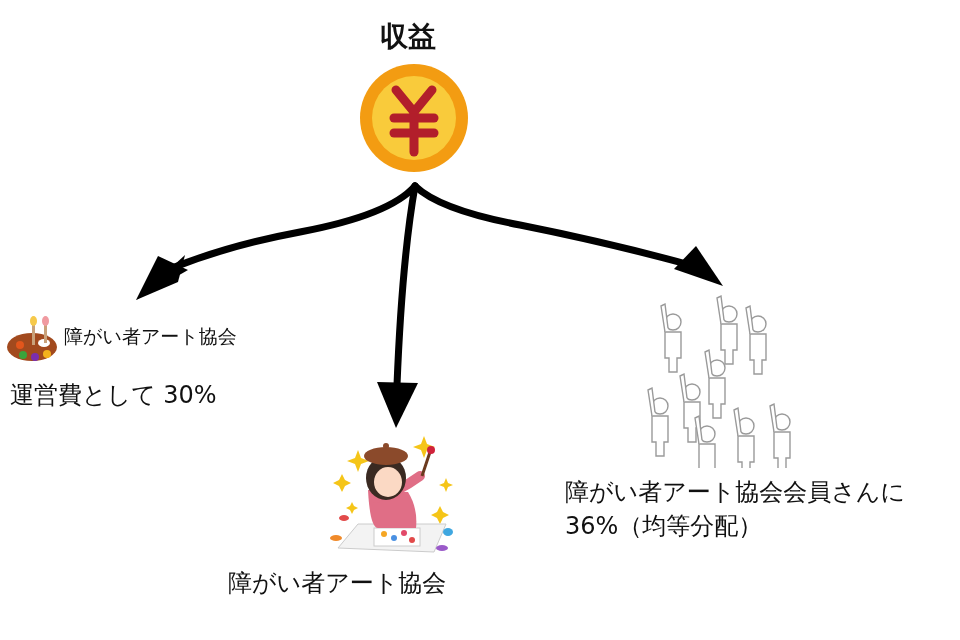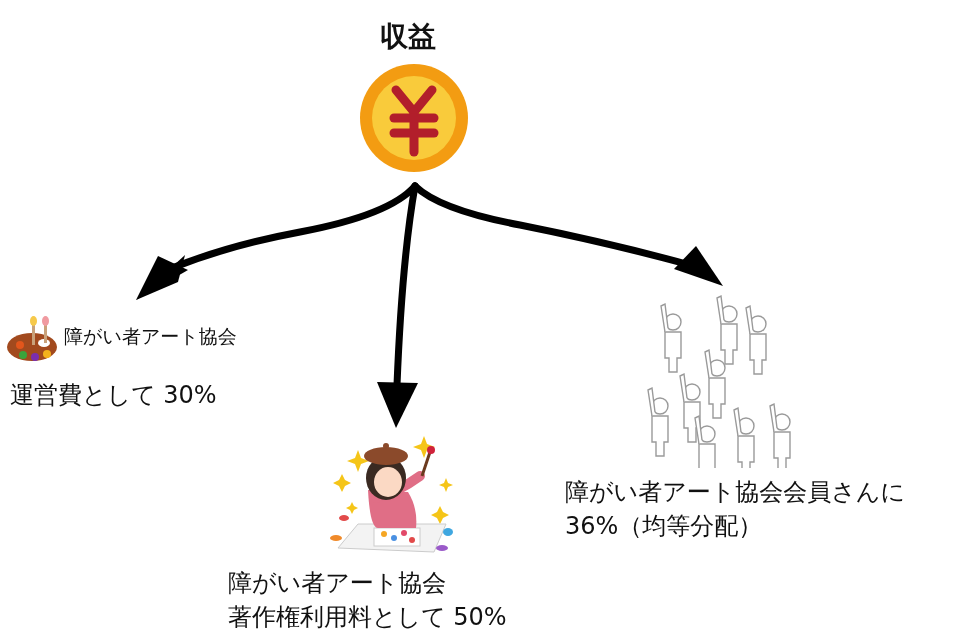--- a/index.html
+++ b/index.html
@@ -150,21 +150,20 @@
     <line x1="94" y1="48" x2="102" y2="24" stroke="#6B3A1E" stroke-width="3"></line>
     <circle cx="103" cy="22" r="4" fill="#D0223B"></circle>
 
     <ellipse cx="16" cy="90" rx="5" ry="3" fill="#E24A4A"></ellipse>
     <ellipse cx="8" cy="110" rx="6" ry="3" fill="#F08A2A"></ellipse>
     <ellipse cx="120" cy="104" rx="5" ry="4" fill="#3FA7E0"></ellipse>
     <ellipse cx="114" cy="120" rx="6" ry="3" fill="#9A5AC9"></ellipse>
   </svg>
   <div class="abs label-text bottom-label">
     <div>障がい者アート協会</div>
-    <div>著作権利用料として 50%</div>
   </div>
 
   <svg class="abs crowd" viewBox="0 0 170 180">
     <defs>
       <g id="person">
         <circle cx="10" cy="12" r="8" fill="#fff" stroke="#9a9a9a" stroke-width="1.4"></circle>
         <path d="M2 22 L 2 48 L 6 48 L 6 62 L 14 62 L 14 48 L 18 48 L 18 22 Z" fill="#fff" stroke="#9a9a9a" stroke-width="1.4"></path>
         <path d="M2 22 L -2 -4 L 2 -6 L 5 18" fill="#fff" stroke="#9a9a9a" stroke-width="1.4"></path>
       </g>
     </defs>

